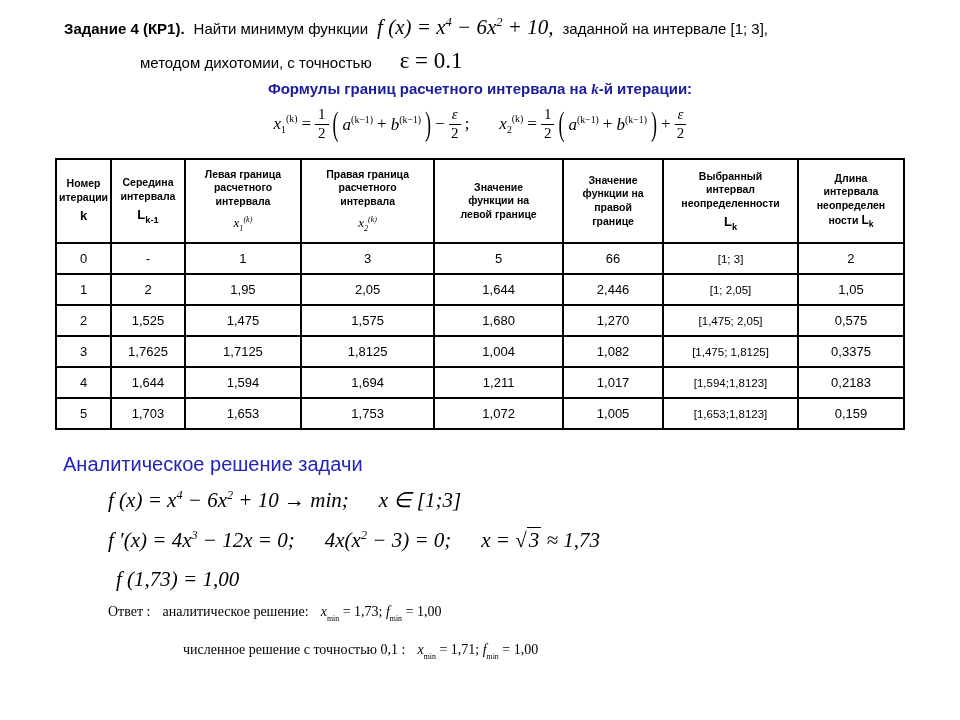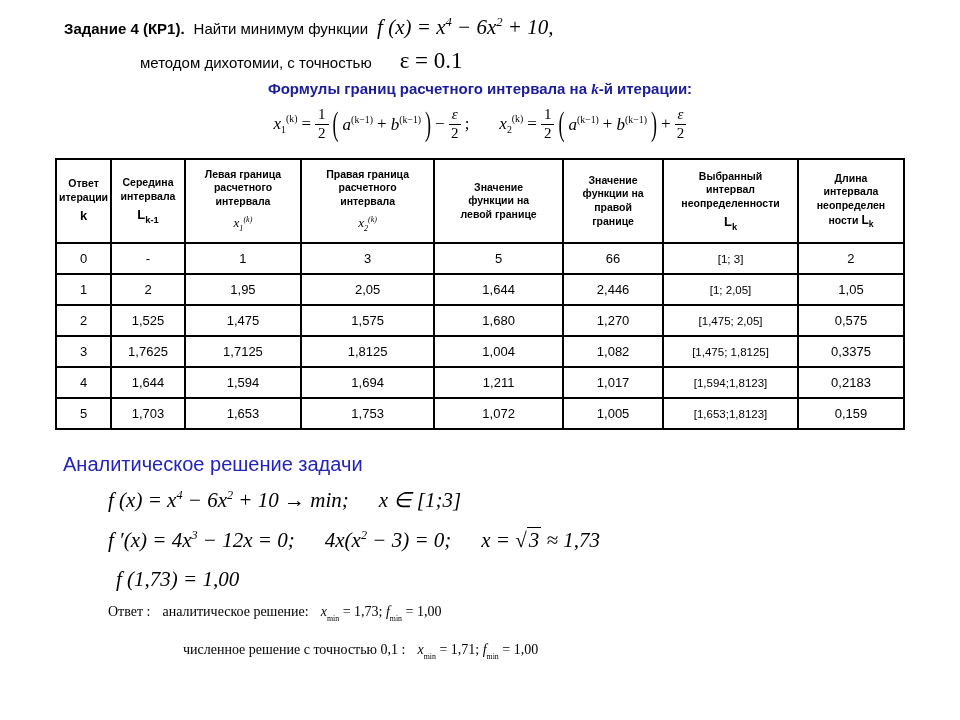--- a/index.html
+++ b/index.html
@@ -71,20 +71,21 @@
   .sgap { display:inline-block; width:12px; }
 </style>
 </head>
 <body style="--heading-navy: #1b1b9e; --heading-blue: #2424bb; --text: #000000; --table-border: #000000; --background: #ffffff;">
 
 <div class="title-block">
   <div class="title-line1">
     <span class="title-label">Задание 4 (КР1).</span>
     <span>Найти минимум функции</span>
     <span class="title-math mi"><span>f (x) = x</span><sup class="tsup">4</sup><span> − 6x</span><sup class="tsup">2</sup><span> + 10,</span></span>
+    <span>заданной на интервале [1; 3],</span>
   </div>
   <div class="title-line2">
     <span>методом дихотомии, с точностью</span>
     <span class="eps-math mu">ε = 0.1</span>
   </div>
 </div>
 
 <div class="bf-heading"><span>Формулы границ расчетного интервала на </span><span class="mi">k</span><span>-й итерации:</span></div>
 
 <div class="bf-row">
@@ -134,21 +135,21 @@
       <col style="width:13.7%">
       <col style="width:15.7%">
     <col style="width:15.2%">
       <col style="width:11.8%">
       <col style="width:15.9%">
       <col style="width:12.5%">
   </colgroup>
   <thead>
     <tr>
       <th>
-        <span>Ответ</span><br><span>итерации</span>
+        <span>Номер</span><br><span>итерации</span>
         <span class="th-sym">k</span>
       </th>
       <th>
         <span>Середина</span><br><span>интервала</span>
         <span class="th-sym"><span>L</span><sub>k-1</sub></span>
       </th>
       <th>
         <span>Левая граница</span><br><span>расчетного</span><br><span>интервала</span>
         <span class="th-math"><span>x</span><sub>1</sub><sup>(k)</sup></span>
       </th>

